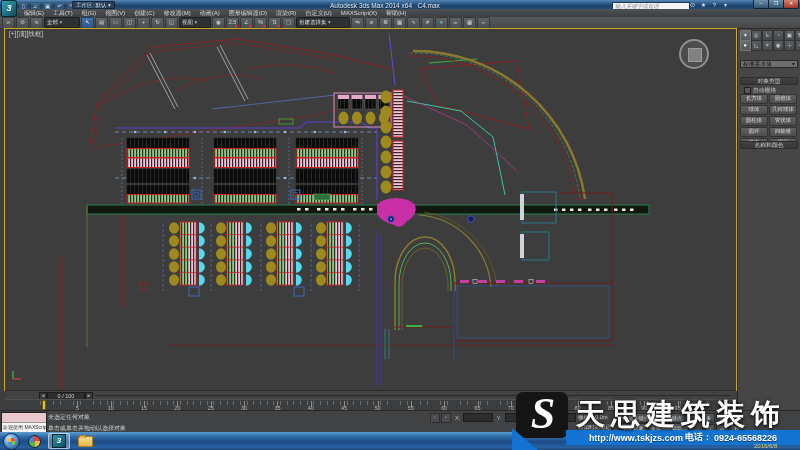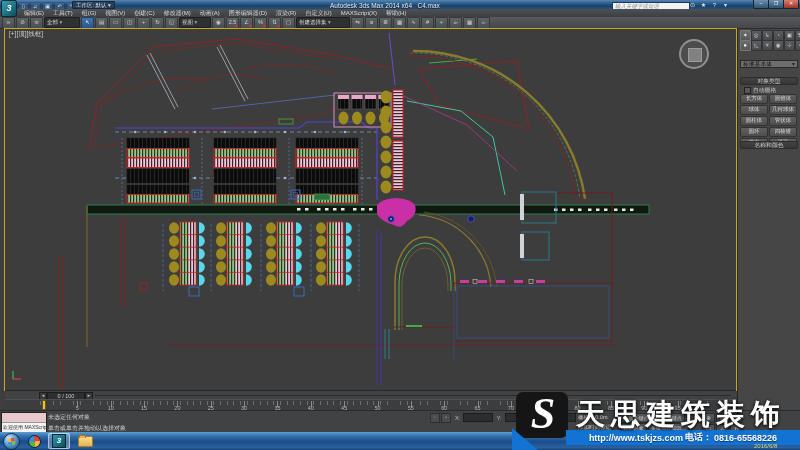--- a/index.html
+++ b/index.html
@@ -550,17 +550,17 @@
 
   <div id="wmlogo" class="abs">
     <div id="wmtile"></div>
     <div id="wmblue"></div>
     <div id="wms">S</div>
   </div>
   <div id="wmbrand" class="abs">天思建筑装饰</div>
   <div id="wmbar" class="abs">
     <span>http://www.tskjzs.com</span>
     <span>电话：</span>
-    <span>0816-65568226</span>
+    <span>0924-65568226</span>
   </div>
   <div id="wmdate" class="abs">2016/6/8</div>
 
 </div>
 
 </body></html>

